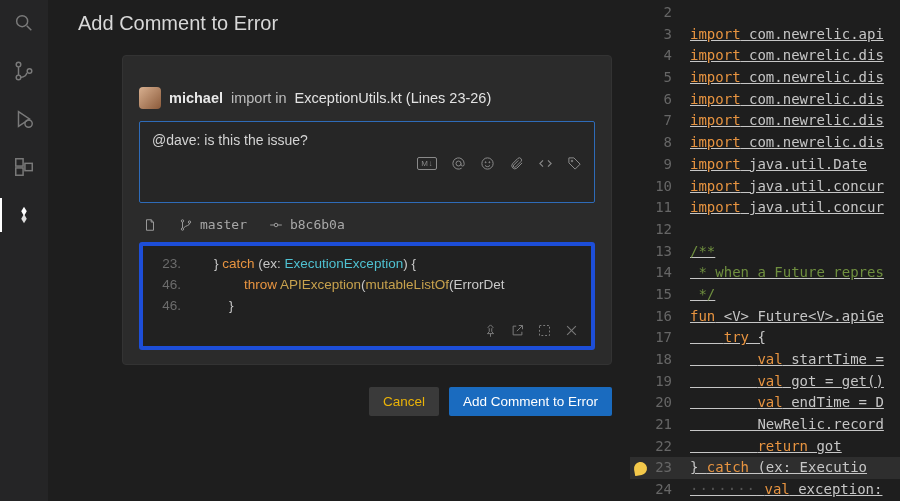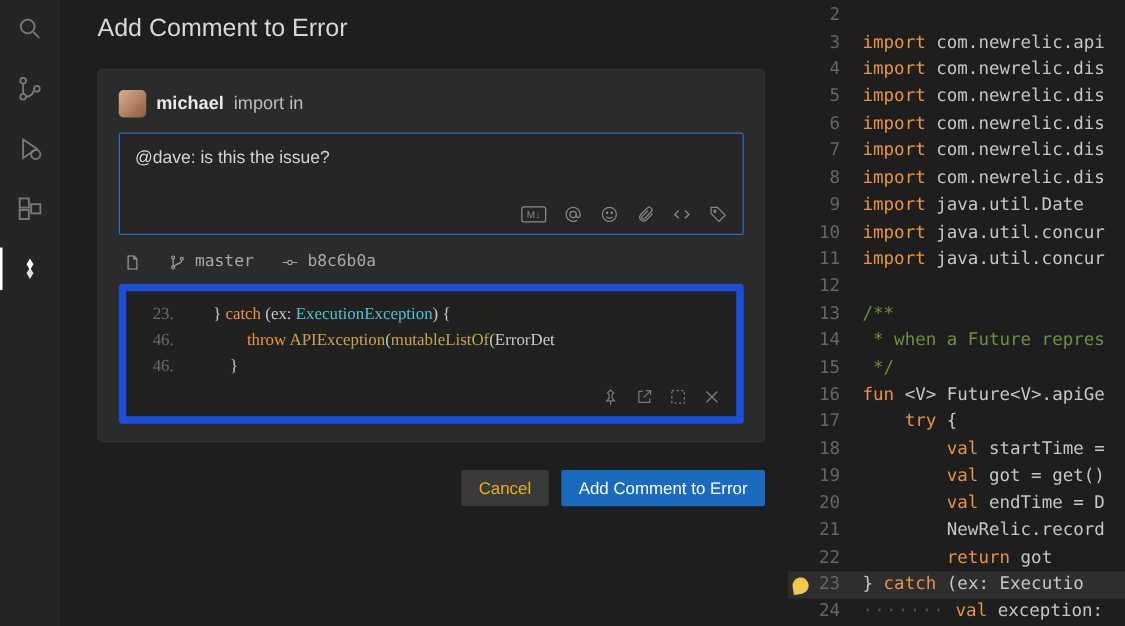--- a/index.html
+++ b/index.html
@@ -9,39 +9,39 @@
   
   .activity-bar { width: 48px; background: #252526; display: flex; flex-direction: column; align-items: center; padding-top: 6px; gap: 14px; }
   .activity-item { width: 48px; height: 34px; display: flex; align-items: center; justify-content: center; color: #7a7a7a; cursor: pointer; }
   .activity-item.active { color: #fff; }
   .activity-item.active::before { content: ""; position: absolute; left: 0; width: 2px; height: 34px; background: #fff; }
   .activity-item svg { width: 22px; height: 22px; }
 
   
   .panel { flex: 0 0 582px; background: #1e1e1e; padding: 0 18px 0 30px; display: flex; flex-direction: column; }
   .panel-title { font-size: 20px; font-weight: 400; color: #d8d8d8; padding: 12px 0 20px 0; }
-  .card { background: #2b2b2b; border-radius: 4px; padding: 16px 16px 14px 16px; border: 1px solid #333; flex: 0 0 auto; }
+  .card { background: #2b2b2b; border-radius: 4px; padding: 31px 16px 14px 16px; border: 1px solid #333; flex: 0 0 auto; margin-left: 44px; }
   .header-row { display: flex; align-items: center; gap: 8px; font-size: 14.5px; margin-bottom: 12px; }
   .avatar { width: 22px; height: 22px; border-radius: 4px; background: linear-gradient(135deg,#d8b090,#8b5a3a); display: inline-block; }
   .author { font-weight: 600; color: #e8e8e8; }
   .header-mid { color: #bdbdbd; }
   .header-file { color: #e2e2e2; }
 
-  .comment-box { border: 1px solid #2e6bb8; border-radius: 2px; padding: 10px 12px 8px 12px; min-height: 82px; display: flex; flex-direction: column; justify-content: space-between; background: #262626; }
+  .comment-box { border: 1px solid #2e6bb8; border-radius: 2px; padding: 10px 12px 8px 12px; min-height: 82px; display: flex; flex-direction: row; justify-content: space-between; background: #262626; }
   .comment-text { background: transparent; border: none; color: #d4d4d4; font-size: 14px; outline: none; width: 100%; resize: none; font-family: inherit; }
   .toolbar { display: flex; justify-content: flex-end; gap: 14px; color: #8a8a8a; align-items: center; }
   .toolbar span { cursor: pointer; display: inline-flex; }
   .md-label { font-size: 8px; border: 1px solid #8a8a8a; border-radius: 2px; padding: 1px 3px; letter-spacing: 0.5px; }
   .toolbar svg { width: 15px; height: 15px; }
 
   .meta-row { display: flex; gap: 22px; align-items: center; color: #a8a8a8; font-size: 13px; padding: 14px 4px 10px 4px; font-family: ui-monospace, Menlo, monospace; }
   .meta-item { display: flex; align-items: center; gap: 7px; }
   .meta-item svg { width: 14px; height: 14px; }
 
-  .code-block { background: #212121; border: 6px solid #1d4ed8; border-radius: 3px; padding: 8px 0 6px 0; font-family: Liberation Serif, serif; font-size: 13.5px; line-height: 1.55; position: relative; overflow: hidden; }
+  .code-block { background: #212121; border: 4px solid #1d4ed8; border-radius: 3px; padding: 8px 0 6px 0; font-family: Liberation Sans, sans-serif; font-size: 13.5px; line-height: 1.55; position: relative; overflow: hidden; }
   .code-line { display: flex; white-space: pre; }
   .ln { width: 56px; text-align: right; color: #6c6c6c; padding-right: 18px; flex-shrink: 0; }
   .code { color: #c6c6c6; }
   .kw { color: #e89440; }
   .id2 { color: #c9c9c9; }
   .type { color: #4fc1d1; }
   .fn { color: #c8a24d; }
   .op { color: #c6c6c6; }
   .code-tools { display: flex; justify-content: flex-end; gap: 12px; padding: 6px 12px 2px 0; color: #7a7a7a; }
   .code-tools span { cursor: pointer; display: inline-flex; }
@@ -53,21 +53,21 @@
   .footer { display: flex; justify-content: flex-end; gap: 10px; padding: 22px 0 0 0; }
   .btn { padding: 7px 14px; font-size: 13.5px; border: none; border-radius: 2px; cursor: pointer; }
   .btn-cancel { background: #3a3a3a; color: #eab308; }
   .btn-primary { background: #1a6bbf; color: #fff; }
 
   
   .editor { flex: 1; background: #1e1e1e; font-family: ui-monospace, Menlo, monospace; font-size: 14px; line-height: 1.55; padding-top: 2px; overflow: hidden; white-space: pre; }
   .eline { display: flex; align-items: center; }
   .eline .eln { width: 40px; text-align: right; color: #666; padding-right: 18px; flex-shrink: 0; }
   .eline .gut { width: 20px; flex-shrink: 0; display:flex; align-items:center; justify-content:center; }
-  .eline .ec { color: #c6c6c6; }
+  .eline .ec { color: #c6c6c6; text-decoration: underline; }
   .eline.hl { background: #2e2e2e; }
   .cm { color: #6f8f3f; }
   .bulb { width: 13px; height: 13px; background: #f3c84a; border-radius: 50% 50% 50% 5%; transform: rotate(-10deg); }
   .dots { color: #555; letter-spacing: 1px; }
 </style>
 </head>
 <body>
 
 <div class="root">
 
@@ -109,20 +109,21 @@
   </div>
 
   <div class="panel">
     <div class="panel-title">Add Comment to Error</div>
 
     <div class="card">
       <div class="header-row">
         <span class="avatar"></span>
         <span class="author">michael</span>
         <span class="header-mid">import in</span>
+        <span class="header-file">ExceptionUtils.kt (Lines 23-26)</span>
       </div>
 
       <div class="comment-box">
         <textarea class="comment-text" style="">@dave: is this the issue?</textarea>
         <div class="toolbar">
           <span>
               <span class="md-label">M↓</span>
             </span>
           <span>
               <svg viewBox="0 0 24 24" fill="none" stroke="currentColor" stroke-width="1.6">

